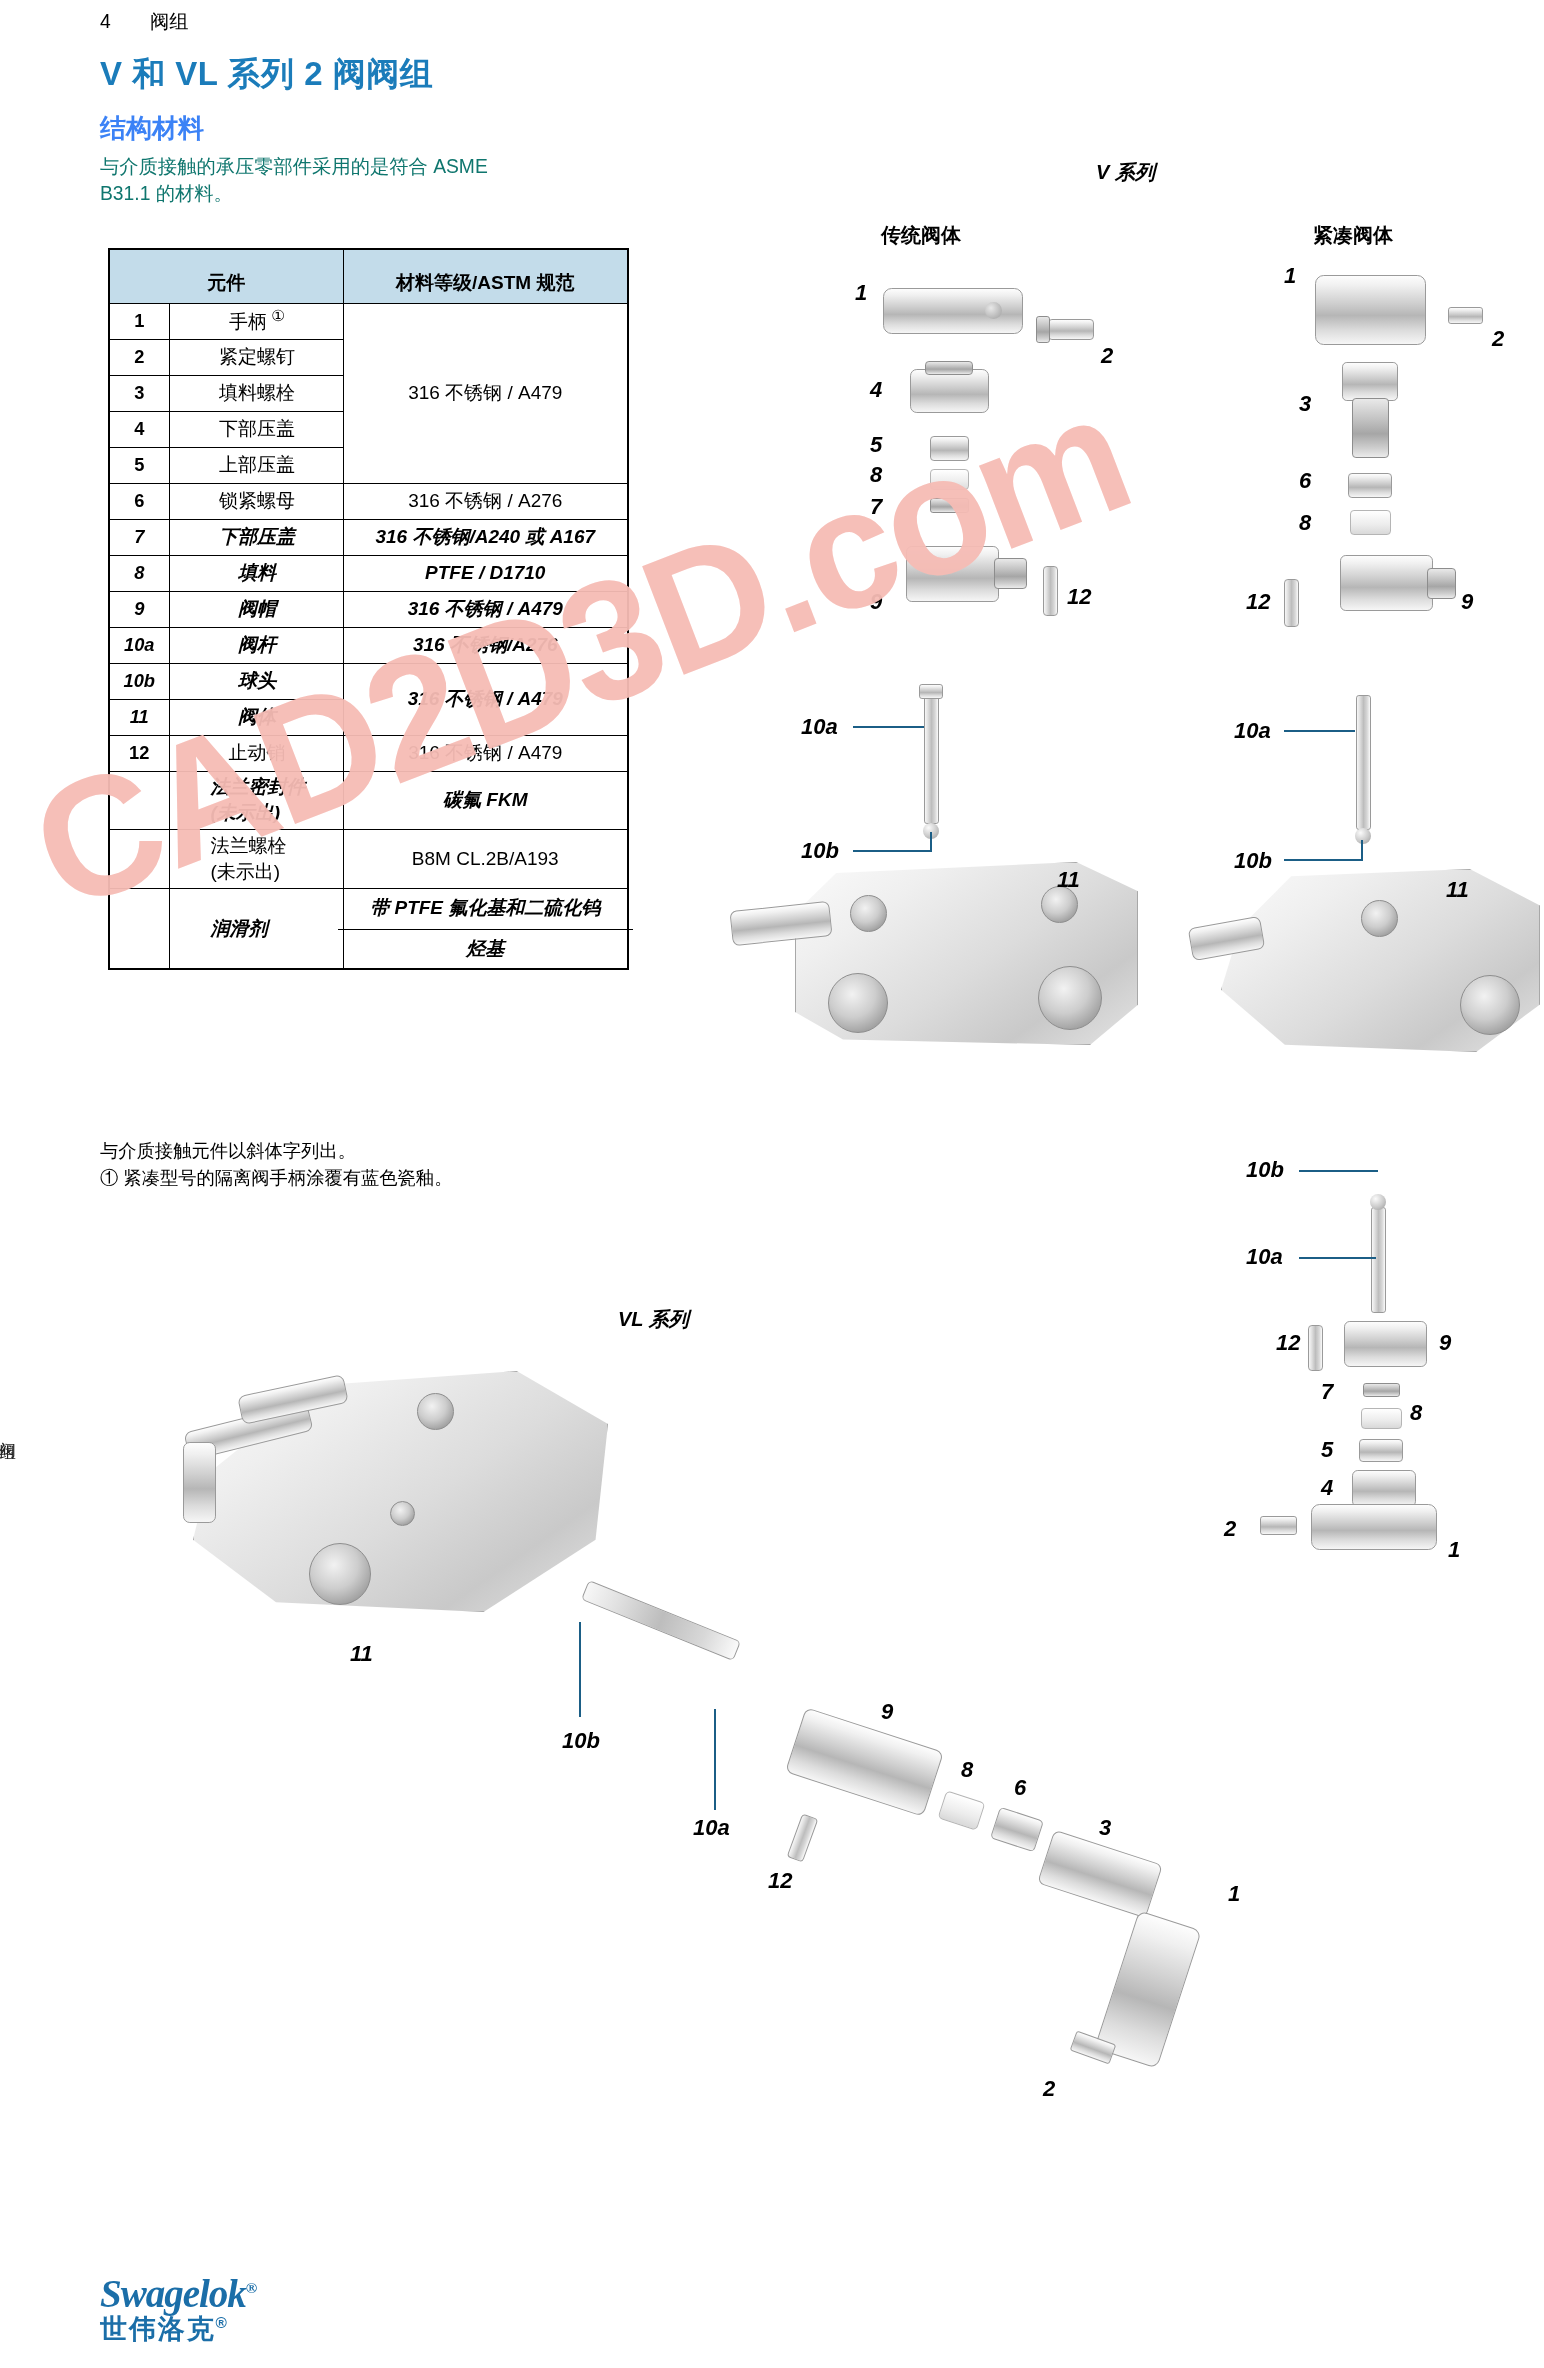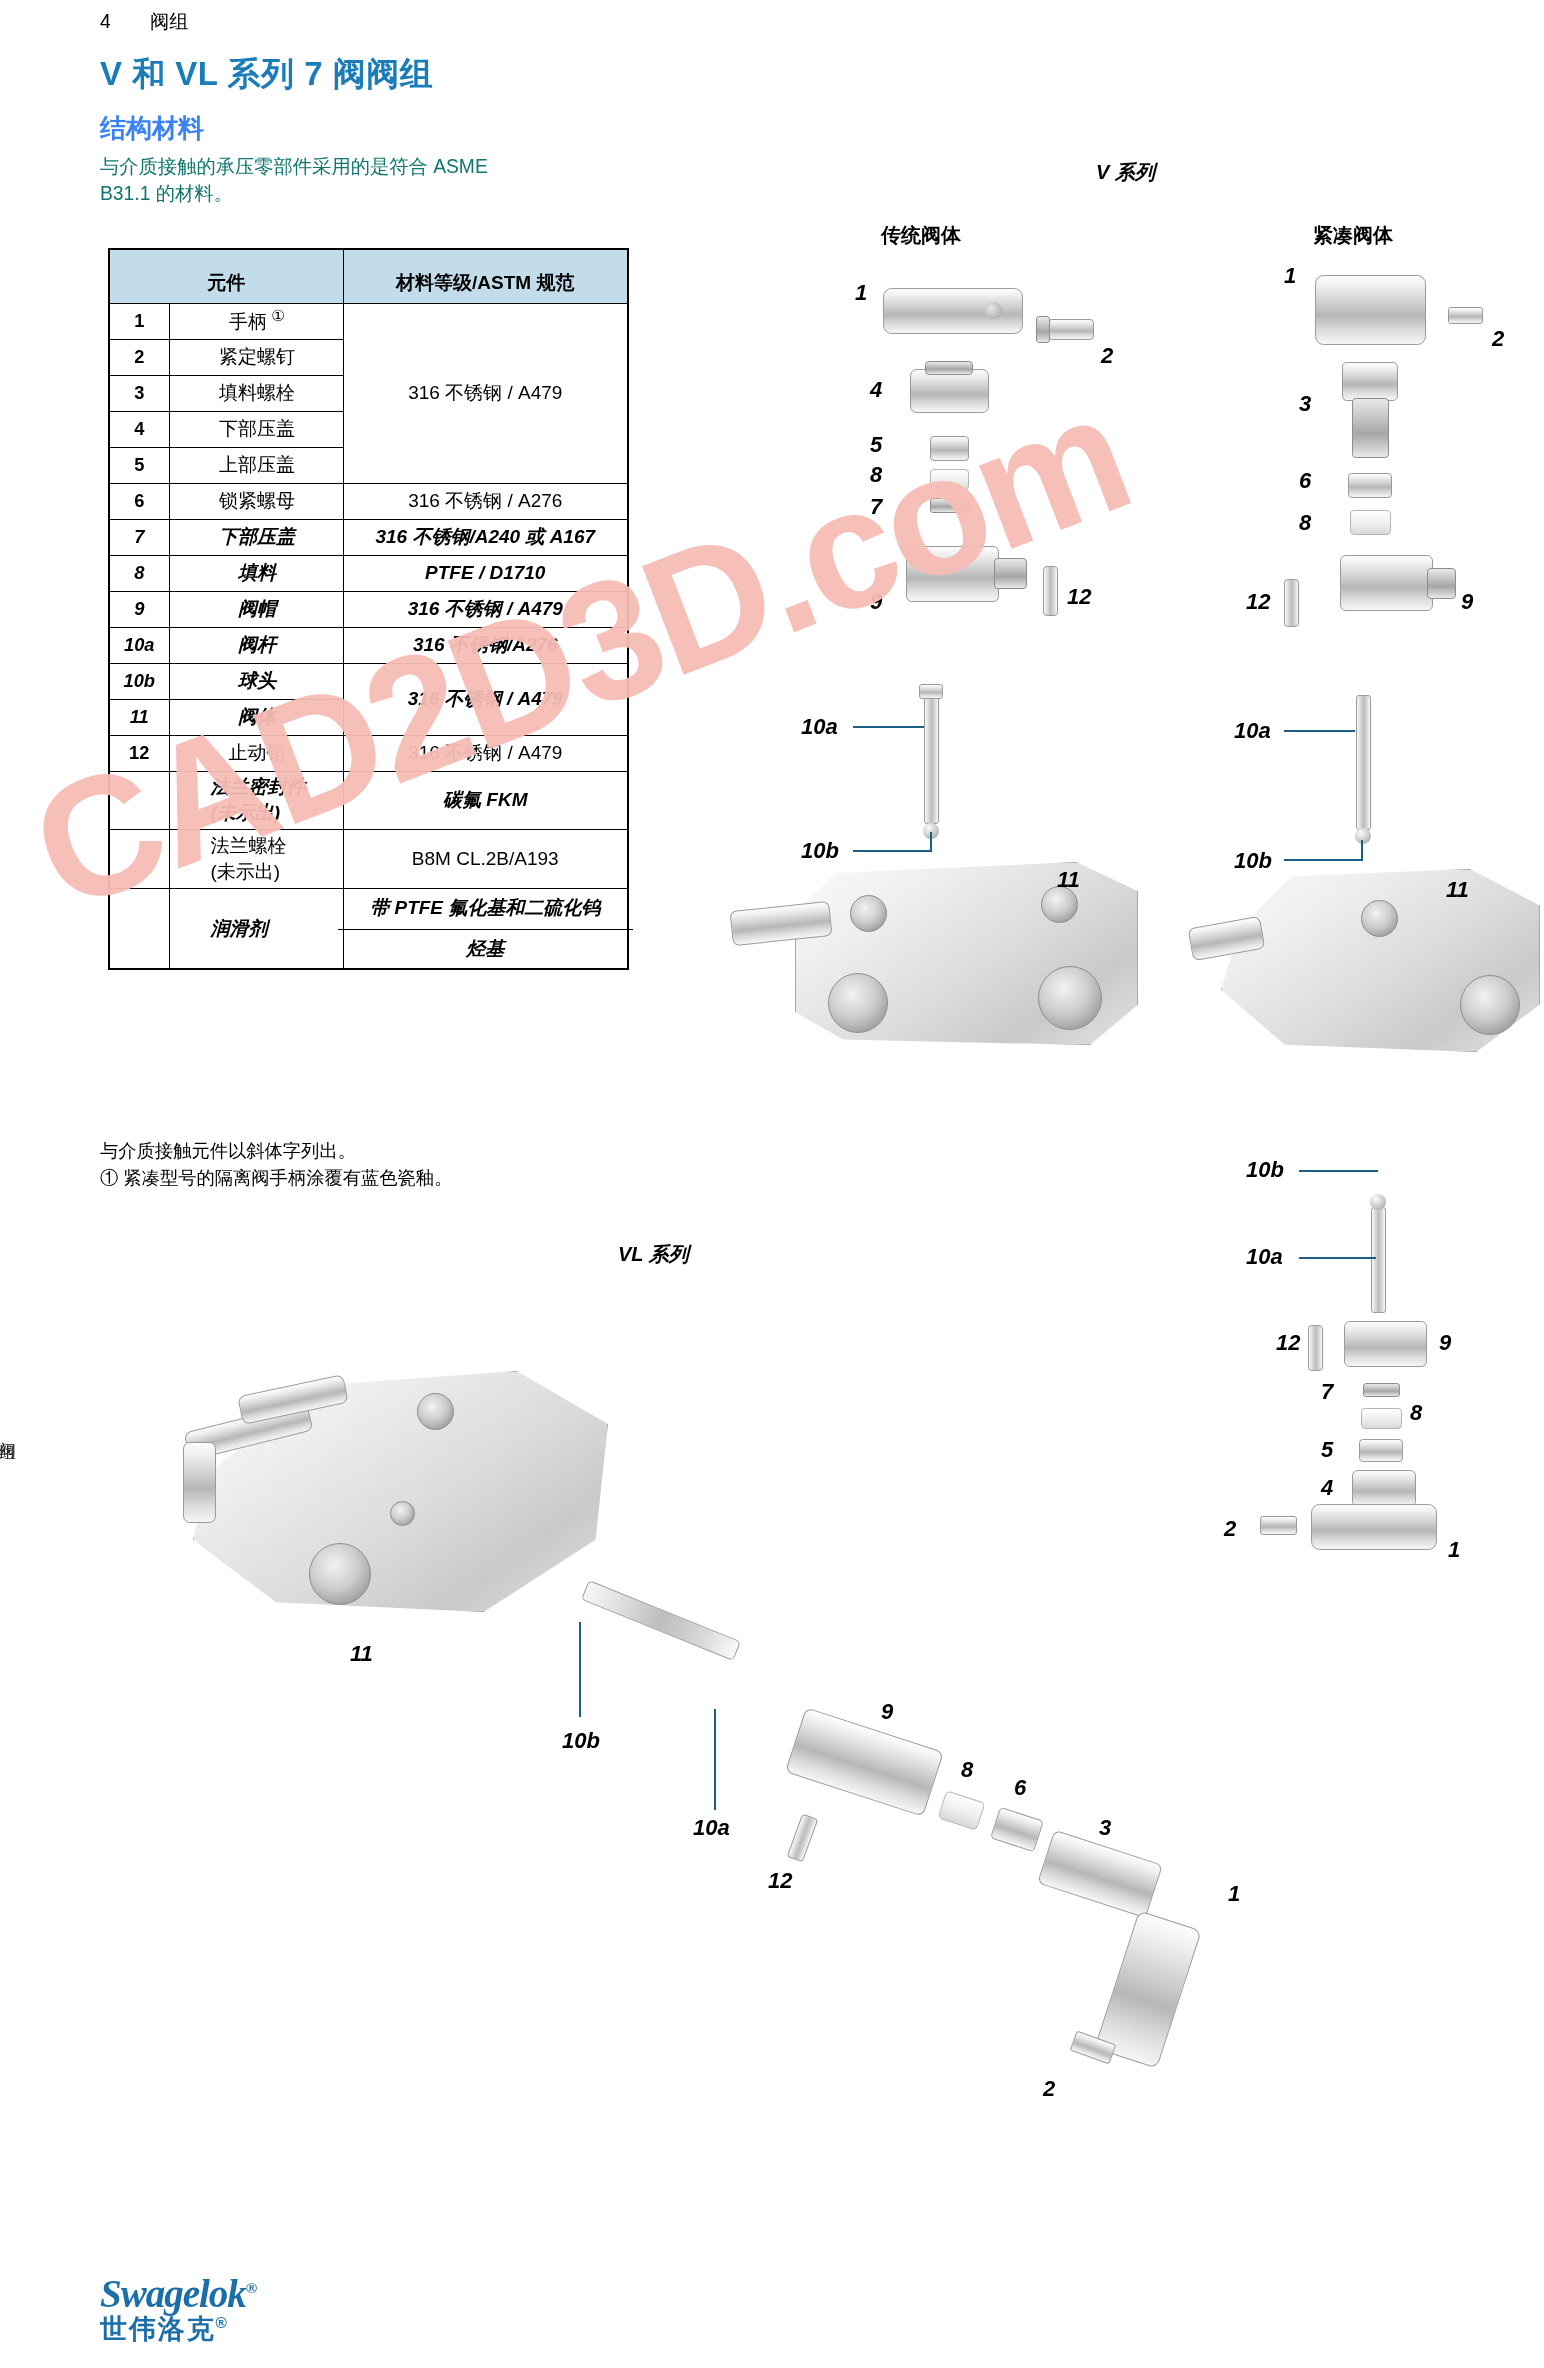--- a/index.html
+++ b/index.html
@@ -143,21 +143,21 @@
   }
   #footer-logo .reg { font-size:15.4px; vertical-align:super; }
 </style>
 </head>
 <body>
 
 <div id="page-header">
   <span class="pgnum">4</span><span class="sect">阀组</span>
 </div>
 
-<div id="main-title">V 和 VL 系列 7 阀阀组</div>
+<div id="main-title">V 和 VL 系列 2 阀阀组</div>
 <div id="section-title">结构材料</div>
 <div id="intro-text">与介质接触的承压零部件采用的是符合 ASME B31.1 的材料。</div>
 
 <table id="materials-table">
   <thead>
     <tr>
       <th class="hdr-item" colspan="2">元件</th>
       <th>材料等级/ASTM 规范</th>
     </tr>
   </thead>
@@ -357,21 +357,21 @@
   <div class="partnum" style="left:1410px; top:1400px;">8</div>
   <div class="part metal" style="left:1359px; top:1439px; width:44px; height:23px; border-radius:3.9px;"></div>
   <div class="partnum" style="left:1321px; top:1437px;">5</div>
   <div class="part metal" style="left:1352px; top:1470px; width:64px; height:37px; border-radius:5.8px;"></div>
   <div class="partnum" style="left:1321px; top:1475px;">4</div>
   <div class="part metal" style="left:1260px; top:1516px; width:37px; height:19.3px; border-radius:2.9px;"></div>
   <div class="partnum" style="left:1224px; top:1516px;">2</div>
   <div class="part metal" style="left:1311px; top:1504px; width:126px; height:46px; border-radius:8.7px;"></div>
   <div class="partnum" style="left:1448px; top:1537px;">1</div>
 
-  <div class="dlabel" style="left:618px; top:1241px;">VL 系列</div>
+  <div class="dlabel" style="left:618px; top:1306px;">VL 系列</div>
 
   <div class="part body-block" style="left:193px; top:1371px; width:415px; height:241px;
        clip-path:polygon(4% 42%, 30% 6%, 78% 0%, 100% 22%, 97% 70%, 70% 100%, 20% 96%, 0% 70%);"></div>
   <div class="part metal" style="left:185px; top:1417px; width:127px; height:29px; border-radius:7.7px; transform:rotate(-14deg);"></div>
   <div class="part metal" style="left:183px; top:1442px; width:33px; height:81px; border-radius:6.8px;"></div>
   <div class="part metal" style="left:239px; top:1385px; width:108px; height:29px; border-radius:7.7px; transform:rotate(-12deg);"></div>
   <div class="part port" style="left:309px; top:1543px; width:62px; height:62px;"></div>
   <div class="part port" style="left:417px; top:1393px; width:37px; height:37px;"></div>
   <div class="part port" style="left:390px; top:1501px; width:25px; height:25px;"></div>
   <div class="partnum" style="left:350px; top:1641px;">11</div>

